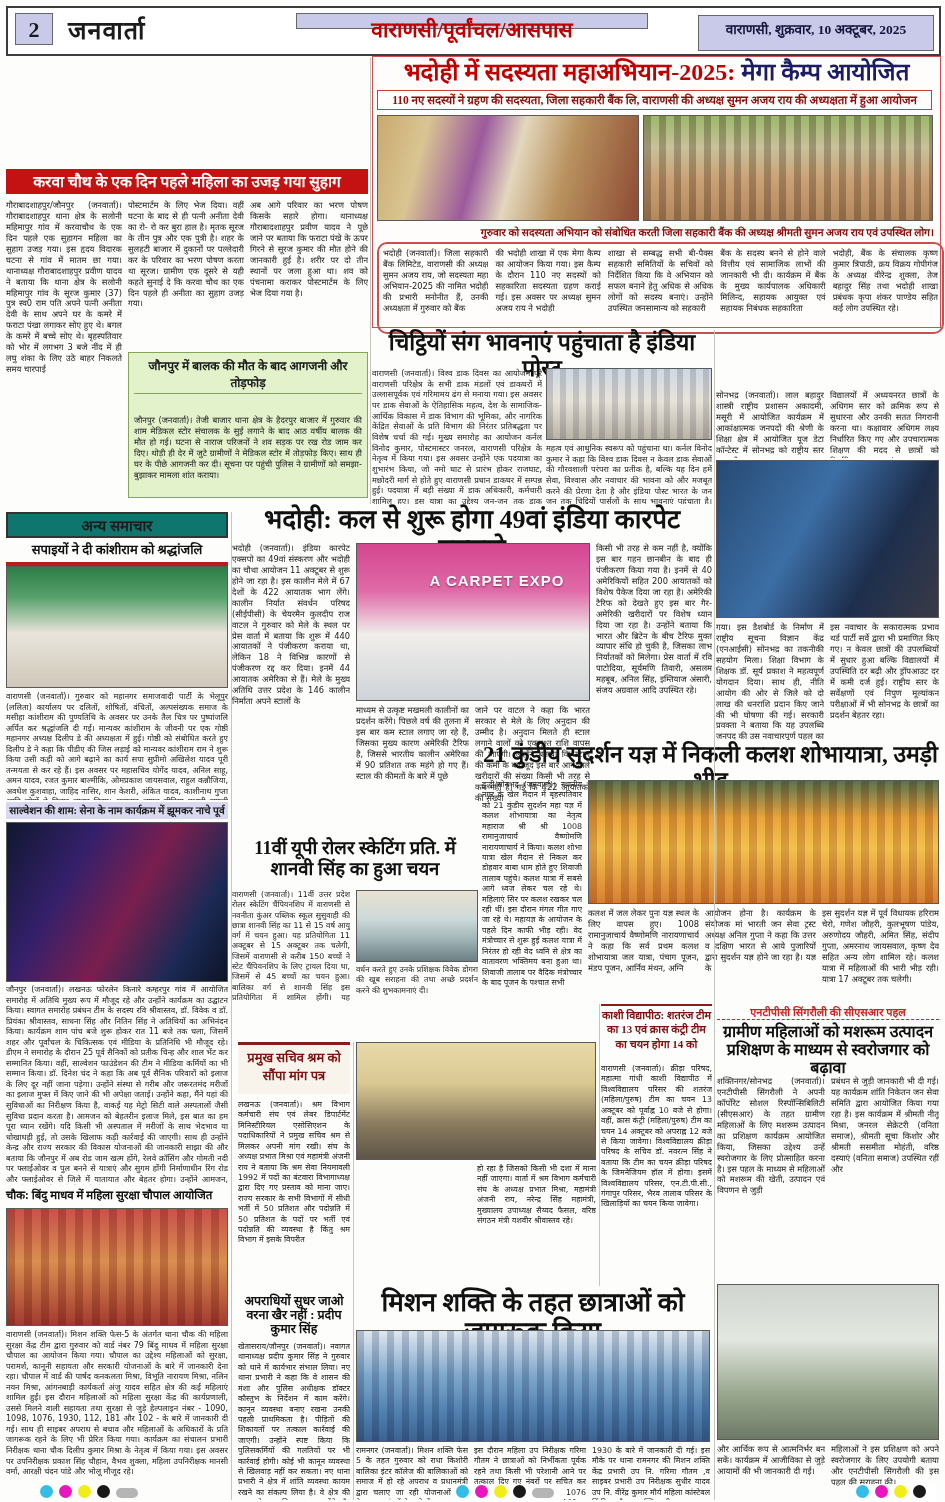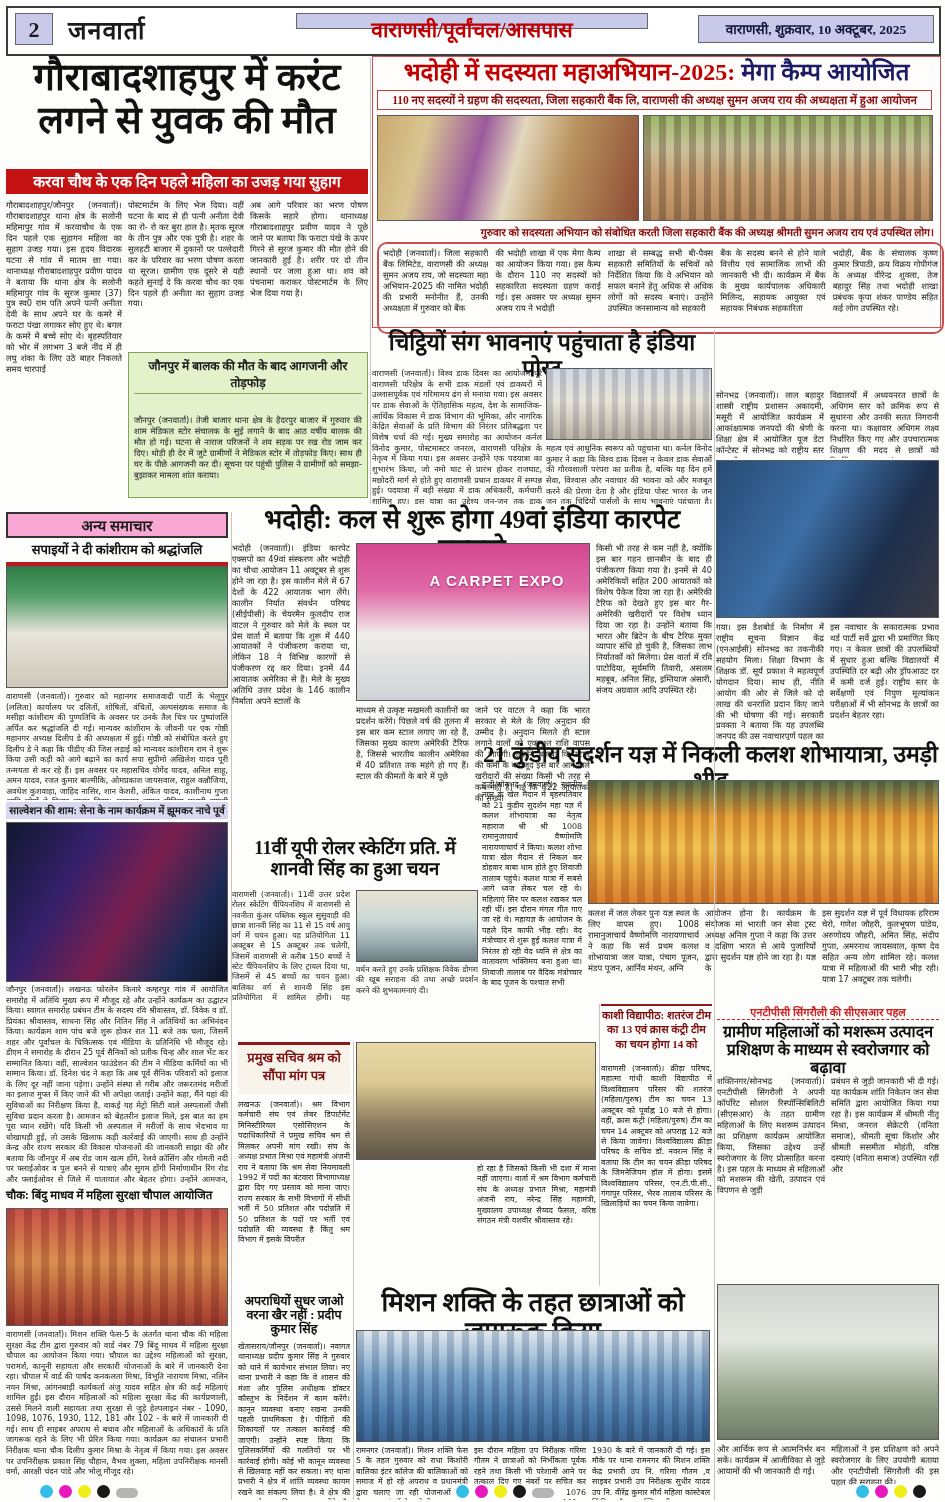--- a/index.html
+++ b/index.html
@@ -44,26 +44,25 @@
 <body>
 
 <div id="page">
 
   <div class="abs" style="left:6px;top:6px;width:931px;height:46px;border:2px solid #3c3c3c;background:#fff;">
     <div class="abs lavbox" style="left:7px;top:5px;width:38px;height:32px;font-size:22px;font-weight:bold;line-height:32px;">2</div>
     <div class="abs" style="left:60px;top:4px;font-size:25px;font-weight:900;letter-spacing:1px;">जनवार्ता</div>
     <div class="abs lavbox" style="left:288px;top:5px;width:352px;height:16px;">
       <span style="color:#c00000;font-weight:900;font-size:21px;line-height:32px;">वाराणसी/पूर्वांचल/आसपास</span>
     </div>
-    <div class="abs lavbox" style="left:690px;top:7px;width:236px;height:28px;">
+    <div class="abs lavbox" style="left:690px;top:7px;width:236px;height:36px;">
       <span style="font-weight:bold;font-size:13.5px;line-height:28px;color:#14143c;">वाराणसी, शुक्रवार, 10 अक्टूबर, 2025</span>
     </div>
   </div>
 
-  <div class="abs hl" style="left:6px;top:56px;width:362px;height:110px;font-size:38px;font-weight:900;">गौराबादशाहपुर में करंट लगने से युवक की मौत</div>
   <div class="abs redbar" style="left:6px;top:169px;width:362px;height:25px;font-size:15.5px;line-height:25px;">करवा चौथ के एक दिन पहले महिला का उजड़ गया सुहाग</div>
   <div class="abs bt" style="left:6px;top:200px;width:116px;height:296px;">गौराबादशाहपुर/जौनपुर (जनवार्ता)। गौराबादशाहपुर थाना क्षेत्र के सलोनी महिमापुर गांव में करवाचौथ के एक दिन पहले एक सुहागन महिला का सुहाग उजड़ गया। इस हृदय विदारक घटना से गांव में मातम छा गया। थानाध्यक्ष गौराबादशाहपुर प्रवीण यादव ने बताया कि थाना क्षेत्र के सलोनी महिमापुर गांव के सूरज कुमार (37) पुत्र स्व0 राम पति अपने पत्नी अनीता देवी के साथ अपने घर के कमरे में फराटा पंखा लगाकर सोए हुए थे। बगल के कमरे में बच्चे सोए थे। बृहस्पतिवार को भोर में लगभग 3 बजे नींद में ही लघु शंका के लिए उठे बाहर निकलते समय चारपाई</div>
   <div class="abs bt" style="left:128px;top:200px;width:116px;height:148px;">पोस्टमार्टम के लिए भेज दिया। वहीं घटना के बाद से ही पत्नी अनीता देवी का रो- रो कर बुरा हाल है। मृतक सूरज के तीन पुत्र और एक पुत्री है। शहर के सुलहटी बाजार में दुकानों पर पल्लेदारी कर के परिवार का भरण पोषण करता था सूरज। ग्रामीण एक दूसरे से यही कहते सुनाई दे कि करवा चौथ का एक दिन पहले ही अनीता का सुहाग उजड़ गया।</div>
   <div class="abs bt" style="left:250px;top:200px;width:118px;height:148px;">अब आगे परिवार का भरण पोषण किसके सहारे होगा। थानाध्यक्ष गौराबादशाहपुर प्रवीण यादव ने पूछे जाने पर बताया कि फराटा पंखे के ऊपर गिरने से सूरज कुमार की मौत होने की जानकारी हुई है। शरीर पर दो तीन स्थानों पर जला हुआ था। शव को पंचनामा कराकर पोस्टमार्टम के लिए भेज दिया गया है।</div>
   <div class="abs greenbox" style="left:128px;top:352px;width:240px;height:146px;">
     <div style="font-weight:bold;font-size:12px;text-align:center;border-bottom:1px solid #86a554;padding-bottom:2px;margin-bottom:21px;">जौनपुर में बालक की मौत के बाद आगजनी और तोड़फोड़</div>
     <div class="bt" style="height:112px;">जौनपुर (जनवार्ता)। तेजी बाजार थाना क्षेत्र के हैदरपुर बाजार में गुरुवार की शाम मेडिकल स्टोर संचालक के सुई लगाने के बाद आठ वर्षीय बालक की मौत हो गई। घटना से नाराज परिजनों ने शव सड़क पर रख रोड जाम कर दिए। थोड़ी ही देर में जुटे ग्रामीणों ने मेडिकल स्टोर में तोड़फोड़ किए। साथ ही घर के पीछे आगजनी कर दी। सूचना पर पहुंची पुलिस ने ग्रामीणों को समझा-बुझाकर मामला शांत कराया।</div>
   </div>
 
   <div class="abs" style="left:372px;top:56px;width:567px;height:270px;border:1.5px solid #d05050;background:#fffdfb;">
@@ -88,40 +87,40 @@
   <div class="abs bt" style="left:372px;top:368px;width:170px;height:136px;font-size:8.1px;">वाराणसी (जनवार्ता)। विश्व डाक दिवस का आयोजन पूरे वाराणसी परिक्षेत्र के सभी डाक मंडलों एवं डाकघरों में उल्लासपूर्वक एवं गरिमामय ढंग से मनाया गया। इस अवसर पर डाक सेवाओं के ऐतिहासिक महत्व, देश के सामाजिक-आर्थिक विकास में डाक विभाग की भूमिका, और नागरिक केंद्रित सेवाओं के प्रति विभाग की निरंतर प्रतिबद्धता पर विशेष चर्चा की गई। मुख्य समारोह का आयोजन कर्नल विनोद कुमार, पोस्टमास्टर जनरल, वाराणसी परिक्षेत्र के नेतृत्व में किया गया। इस अवसर उन्होंने एक पदयात्रा का शुभारंभ किया, जो नमो घाट से प्रारंभ होकर राजघाट, मछोदरी मार्ग से होते हुए वाराणसी प्रधान डाकघर में सम्पन्न हुई। पदयात्रा में बड़ी संख्या में डाक अधिकारी, कर्मचारी शामिल हुए। इस यात्रा का उद्देश्य जन-जन तक डाक सेवाओं के</div>
   <div class="abs photo ph3 crowd" style="left:546px;top:368px;width:166px;height:72px;"></div>
   <div class="abs bt" style="left:546px;top:443px;width:166px;height:61px;font-size:8.1px;">महत्व एवं आधुनिक स्वरूप को पहुंचाना था। कर्नल विनोद कुमार ने कहा कि विश्व डाक दिवस न केवल डाक सेवाओं की गौरवशाली परंपरा का प्रतीक है, बल्कि यह दिन हमें सेवा, विश्वास और नवाचार की भावना को और मजबूत करने की प्रेरणा देता है और इंडिया पोस्ट भारत के जन जन तक चिट्ठियों पार्सलों के साथ भावनाएं पहुंचाता है। इंडिया पोस्ट आज के भारत बानी डिजिटल इंडिया को दिशा में आगे बढ़ रहा है।</div>
 
   <div class="abs bt" style="left:716px;top:390px;width:108px;height:68px;">सोनभद्र (जनवार्ता)। लाल बहादुर शास्त्री राष्ट्रीय प्रशासन अकादमी, मसूरी में आयोजित कार्यक्रम में आकांक्षात्मक जनपदों की श्रेणी के शिक्षा क्षेत्र में आयोजित यूज डेटा कॉन्टेस्ट में सोनभद्र को राष्ट्रीय स्तर पर तृतीय स्थान प्राप्त</div>
   <div class="abs bt" style="left:830px;top:390px;width:109px;height:68px;">विद्यालयों में अध्ययनरत छात्रों के अधिगम स्तर को क्रमिक रूप से सुधारना और उनकी सतत निगरानी करना था। कक्षावार अधिगम लक्ष्य निर्धारित किए गए और उपचारात्मक शिक्षण की मदद से छात्रों को निर्धारित स्तर तक पहुंचाया</div>
   <div class="abs photo ph4" style="left:716px;top:460px;width:223px;height:158px;"></div>
   <div class="abs bt" style="left:716px;top:622px;width:108px;height:118px;">गया। इस डैशबोर्ड के निर्माण में राष्ट्रीय सूचना विज्ञान केंद्र (एनआईसी) सोनभद्र का तकनीकी सहयोग मिला। शिक्षा विभाग के शिक्षक डॉ. सूर्य प्रकाश ने महत्वपूर्ण योगदान दिया। साथ ही, नीति आयोग की ओर से जिले को दो लाख की धनराशि प्रदान किए जाने की भी घोषणा की गई। सरकारी प्रवक्ता ने बताया कि यह उपलब्धि जनपद की उस नवाचारपूर्ण पहल का परिणाम है जिसके अंतर्गत वर्ष 2022-23 में डैशबोर्ड टू मॉनिटर निपुण भारत मिशन विकसित किया गया था। इस प्रणाली का उद्देश्य परिषदीय</div>
   <div class="abs bt" style="left:830px;top:622px;width:109px;height:118px;">इस नवाचार के सकारात्मक प्रभाव थर्ड पार्टी सर्वे द्वारा भी प्रमाणित किए गए। न केवल छात्रों की उपलब्धियों में सुधार हुआ बल्कि विद्यालयों में उपस्थिति दर बढ़ी और ड्रॉपआउट दर में कमी दर्ज हुई। राष्ट्रीय स्तर के सर्वेक्षणों एवं निपुण मूल्यांकन परीक्षाओं में भी सोनभद्र के छात्रों का प्रदर्शन बेहतर रहा।</div>
 
-  <div class="abs lavbox" style="left:6px;top:512px;width:222px;height:26px;border:2px solid #333;background:#f9a8d4;">
+  <div class="abs lavbox" style="left:6px;top:512px;width:222px;height:26px;border:2px solid #333;background:#0f766e;">
     <span style="font-weight:900;font-size:15px;line-height:24px;">अन्य समाचार</span>
   </div>
   <div class="abs hl" style="left:6px;top:543px;width:222px;height:19px;font-size:13px;text-align:center;border-bottom:6px solid #b91c1c;">सपाइयों ने दी कांशीराम को श्रद्धांजलि</div>
   <div class="abs photo ph5 crowd" style="left:6px;top:566px;width:222px;height:122px;"></div>
   <div class="abs bt" style="left:6px;top:692px;width:222px;height:108px;font-size:8px;">वाराणसी (जनवार्ता)। गुरुवार को महानगर समाजवादी पार्टी के भेलूपुर (ललिता) कार्यालय पर दलितों, शोषितों, वंचितों, अल्पसंख्यक समाज के मसीहा कांशीराम की पुण्यतिथि के अवसर पर उनके तैल चित्र पर पुष्पांजलि अर्पित कर श्रद्धांजलि दी गई। मान्यवर कांशीराम के जीवनी पर एक गोष्ठी महानगर अध्यक्ष दिलीप डे की अध्यक्षता में हुई। गोष्ठी को संबोधित करते हुए दिलीप डे ने कहा कि पीडीए की जिस लड़ाई को मान्यवर कांशीराम राम ने शुरू किया उसी कड़ी को आगे बढ़ाने का कार्य सपा सुप्रीमो अखिलेश यादव पूरी तन्मयता से कर रहे हैं। इस अवसर पर महासचिव योगेंद यादव, अनिल साहू, अमन यादव, रजत कुमार बाल्मीकि, ओमप्रकाश जायसवाल, राहुल कन्नौजिया, अवधेश कुशवाहा, जाहिद नासिर, शान केशरी, अंकित यादव, काशीनाथ गुप्ता आदि लोगों ने विचार व्यक्त किया। धन्यवाद ज्ञापन मीडिया प्रभारी रामजी यादव ने किया।</div>
   <div class="abs" style="left:6px;top:802px;width:222px;height:17px;background:#d8d8f0;font-weight:bold;font-size:10.3px;line-height:17px;text-align:center;overflow:hidden;">साल्वेशन की शाम: सेना के नाम कार्यक्रम में झूमकर नाचे पूर्व सैनिक</div>
   <div class="abs photo ph6" style="left:6px;top:822px;width:222px;height:160px;"></div>
   <div class="abs bt" style="left:6px;top:985px;width:222px;height:200px;font-size:8px;">जौनपुर (जनवार्ता)। लखनऊ फोरलेन किनारे कम्हरपुर गांव में आयोजित समारोह में अतिथि मुख्य रूप में मौजूद रहे और उन्होंने कार्यक्रम का उद्घाटन किया। स्वागत समारोह प्रबंधन टीम के सदस्य रवि श्रीवास्तव, डॉ. विवेक व डॉ. प्रियंका श्रीवास्तव, साधना सिंह और नितिन सिंह ने अतिथियों का अभिनंदन किया। कार्यक्रम शाम पांच बजे शुरू होकर रात 11 बजे तक चला, जिसमें शहर और पूर्वांचल के चिकित्सक एवं मीडिया के प्रतिनिधि भी मौजूद रहे। डीएम ने समारोह के दौरान 25 पूर्व सैनिकों को प्रतीक चिन्ह और शाल भेंट कर सम्मानित किया। वहीं, साल्वेशन फाउंडेशन की टीम ने मीडिया कर्मियों का भी सम्मान किया। डॉ. दिनेश चंद ने कहा कि अब पूर्व सैनिक परिवारों को इलाज के लिए दूर नहीं जाना पड़ेगा। उन्होंने संस्था से गरीब और जरूरतमंद मरीजों का इलाज मुफ्त में किए जाने की भी अपेक्षा जताई। उन्होंने कहा, मैंने यहां की सुविधाओं का निरीक्षण किया है, वाकई यह मेट्रो सिटी वाले अस्पतालों जैसी सुविधा प्रदान करता है। आमजन को बेहतरीन इलाज मिले, इस बात का हम पूरा ध्यान रखेंगे। यदि किसी भी अस्पताल में मरीजों के साथ भेदभाव या धोखाधड़ी हुई, तो उसके खिलाफ कड़ी कार्रवाई की जाएगी। साथ ही उन्होंने केन्द्र और राज्य सरकार की विकास योजनाओं की जानकारी साझा की और बताया कि जौनपुर में अब रोड जाम खत्म होंगे, रेलवे क्रॉसिंग और गोमती नदी पर फ्लाईओवर व पुल बनने से यात्राएं और सुगम होंगी निर्माणाधीन रिंग रोड और फ्लाईओवर से जिले में यातायात और बेहतर होगा। उन्होंने आमजन, युवाओं और मीडिया से जिले के विकास में सहयोग की अपील की।</div>
   <div class="abs hl" style="left:6px;top:1189px;width:222px;height:17px;font-size:11.5px;text-align:left;">चौक: बिंदु माधव में महिला सुरक्षा चौपाल आयोजित</div>
   <div class="abs photo ph7 crowd" style="left:6px;top:1208px;width:222px;height:118px;"></div>
   <div class="abs bt" style="left:6px;top:1330px;width:222px;height:148px;font-size:8px;">वाराणसी (जनवार्ता)। मिशन शक्ति फेस-5 के अंतर्गत थाना चौक की महिला सुरक्षा केंद्र टीम द्वारा गुरुवार को वार्ड नंबर 79 बिंदु माधव में महिला सुरक्षा चौपाल का आयोजन किया गया। चौपाल का उद्देश्य महिलाओं को सुरक्षा, परामर्श, कानूनी सहायता और सरकारी योजनाओं के बारे में जानकारी देना रहा। चौपाल में वार्ड की पार्षद कनकलता मिश्रा, विभूति नारायण मिश्रा, नलिन नयन मिश्रा, आंगनबाड़ी कार्यकर्ता अंजु यादव सहित क्षेत्र की कई महिलाएं शामिल हुईं। इस दौरान महिलाओं को महिला सुरक्षा केंद्र की कार्यप्रणाली, उससे मिलने वाली सहायता तथा सुरक्षा से जुड़े हेल्पलाइन नंबर - 1090, 1098, 1076, 1930, 112, 181 और 102 - के बारे में जानकारी दी गई। साथ ही साइबर अपराध से बचाव और महिलाओं के अधिकारों के प्रति जागरूक रहने के लिए भी प्रेरित किया गया। कार्यक्रम का संचालन प्रभारी निरीक्षक थाना चौक दिलीप कुमार मिश्रा के नेतृत्व में किया गया। इस अवसर पर उपनिरीक्षक प्रकाश सिंह चौहान, वैभव शुक्ला, महिला उपनिरीक्षक मानसी वर्मा, आरक्षी चंदन पांडे और भोलू मौजूद रहे।</div>
 
   <div class="abs hl" style="left:232px;top:505px;width:480px;height:34px;font-size:26px;">भदोही: कल से शुरू होगा 49वां इंडिया कारपेट एक्सपो</div>
   <div class="abs bt" style="left:232px;top:543px;width:118px;height:288px;">भदोही (जनवार्ता)। इंडिया कारपेट एक्सपो का 49वां संस्करण और भदोही का चौथा आयोजन 11 अक्टूबर से शुरू होने जा रहा है। इस कालीन मेले में 67 देशों के 422 आयातक भाग लेंगे। कालीन निर्यात संवर्धन परिषद (सीईपीसी) के चेयरमैन कुलदीप राज वाटल ने गुरुवार को मेले के स्थल पर प्रेस वार्ता में बताया कि शुरू में 440 आयातकों ने पंजीकरण कराया था, लेकिन 18 ने विभिन्न कारणों से पंजीकरण रद्द कर दिया। इनमें 44 आयातक अमेरिका से हैं। मेले के मुख्य अतिथि उत्तर प्रदेश के 146 कालीन निर्माता अपने स्टालों के</div>
   <div class="abs photo ph8" style="left:356px;top:543px;width:234px;height:158px;">
     <div style="color:#fff;font-weight:900;font-size:15px;text-align:center;margin-top:28px;text-shadow:0 1px 2px #90205c;
                 font-family:'Liberation Sans',sans-serif;letter-spacing:1px;">A CARPET EXPO</div>
   </div>
-  <div class="abs bt" style="left:356px;top:705px;width:113px;height:126px;">माध्यम से उत्कृष्ट मखमली कालीनों का प्रदर्शन करेंगे। पिछले वर्ष की तुलना में इस बार कम स्टाल लगाए जा रहे हैं, जिसका मुख्य कारण अमेरिकी टैरिफ है, जिससे भारतीय कालीन अमेरिका में 40 प्रतिशत तक महंगे हो गए हैं। स्टाल की कीमतों के बारे में पूछे</div>
+  <div class="abs bt" style="left:356px;top:705px;width:113px;height:126px;">माध्यम से उत्कृष्ट मखमली कालीनों का प्रदर्शन करेंगे। पिछले वर्ष की तुलना में इस बार कम स्टाल लगाए जा रहे हैं, जिसका मुख्य कारण अमेरिकी टैरिफ है, जिससे भारतीय कालीन अमेरिका में 90 प्रतिशत तक महंगे हो गए हैं। स्टाल की कीमतों के बारे में पूछे</div>
   <div class="abs bt" style="left:475px;top:705px;width:115px;height:126px;">जाने पर वाटल ने कहा कि भारत सरकार से मेले के लिए अनुदान की उम्मीद है। अनुदान मिलते ही स्टाल लगाने वालों को एकमुश्त राशि वापस की जाएगी। उन्होंने बताया कि स्टाल की कमी के बावजूद इस बार आने वाले खरीदारों की संख्या किसी भी तरह से कम नहीं है। गई कि 422 आयातकों की संख्या</div>
   <div class="abs bt" style="left:596px;top:543px;width:116px;height:288px;">किसी भी तरह से कम नहीं है, क्योंकि इस बार गहन छानबीन के बाद ही पंजीकरण किया गया है। इनमें से 40 अमेरिकियों सहित 200 आयातकों को विशेष पैकेज दिया जा रहा है। अमेरिकी टैरिफ को देखते हुए इस बार गैर-अमेरिकी खरीदारों पर विशेष ध्यान दिया जा रहा है। उन्होंने बताया कि भारत और ब्रिटेन के बीच टैरिफ मुक्त व्यापार संधि हो चुकी है, जिसका लाभ निर्यातकों को मिलेगा। प्रेस वार्ता में रवि पाटोदिया, सूर्यमणि तिवारी, असलम महबूब, अनिल सिंह, इम्तियाज अंसारी, संजय अग्रवाल आदि उपस्थित रहे।</div>
 
   <div class="abs hl" style="left:232px;top:838px;width:246px;height:48px;font-size:18.5px;">11वीं यूपी रोलर स्केटिंग प्रति. में शानवी सिंह का हुआ चयन</div>
   <div class="abs bt" style="left:232px;top:890px;width:118px;height:112px;font-size:7.8px;">वाराणसी (जनवार्ता)। 11वीं उत्तर प्रदेश रोलर स्केटिंग चैंपियनशिप में वाराणसी से नवनीता कुंअर पब्लिक स्कूल सुसुवाही की छात्रा शानवी सिंह का 11 से 15 वर्ष आयु वर्ग में चयन हुआ। यह प्रतियोगिता 11 अक्टूबर से 15 अक्टूबर तक चलेगी, जिसमें वाराणसी से करीब 150 बच्चों ने स्टेट चैंपियनशिप के लिए ट्रायल दिया था, जिसमें से 45 बच्चों का चयन हुआ। बालिका वर्ग से शानवी सिंह इस प्रतियोगिता में शामिल होंगी। यह प्रतियोगिता नोएडा में आयोजित की गई है जिसमें करीब 22 जिले से 750 बच्चे प्रतिभाग करेंगे। प्रधानाचार्य डॉ दिवाकर राय ने शानवी सिंह का उत्साह</div>
   <div class="abs photo ph9" style="left:356px;top:890px;width:122px;height:72px;"></div>
   <div class="abs bt" style="left:356px;top:965px;width:122px;height:37px;font-size:7.8px;">वर्धन करते हुए उनके प्रशिक्षक विवेक डोगरा की खूब सराहना की तथा अच्छे प्रदर्शन करने की शुभकामनाएं दी।</div>
 
   <div class="abs hl" style="left:482px;top:742px;width:457px;height:32px;font-size:23px;">21 कुंडीय सुदर्शन यज्ञ में निकली कलश शोभायात्रा, उमड़ी भीड़</div>
   <div class="abs bt" style="left:482px;top:780px;width:100px;height:220px;font-size:7.9px;">दुद्धी/सोनभद्र (जनवार्ता)। स्थानीय नगर के खेल मैदान में बृहस्पतिवार को 21 कुंडीय सुदर्शन महा यज्ञ में कलश शोभायात्रा का नेतृत्व महाराज श्री श्री 1008 रामानुजाचार्य वैष्णोमणि नारायणाचार्य ने किया। कलश शोभा यात्रा खेल मैदान से निकल कर डोहवार बाबा धाम होते हुए शिवाजी तालाब पहुंचे। कलश यात्रा में सबसे आगे ध्वज लेकर चल रहे थे। महिलाएं सिर पर कलश रखकर चल रही थीं। इस दौरान मंगल गीत गाए जा रहे थे। महायज्ञ के आयोजन के पहले दिन काफी भीड़ रही। वेद मंत्रोच्चार से शुरू हुई कलश यात्रा में निरंतर हो रही वेद ध्वनि से क्षेत्र का वातावरण भक्तिमय बना हुआ था। शिवाजी तालाब पर वैदिक मंत्रोच्चार के बाद पूजन के पश्चात सभी</div>

